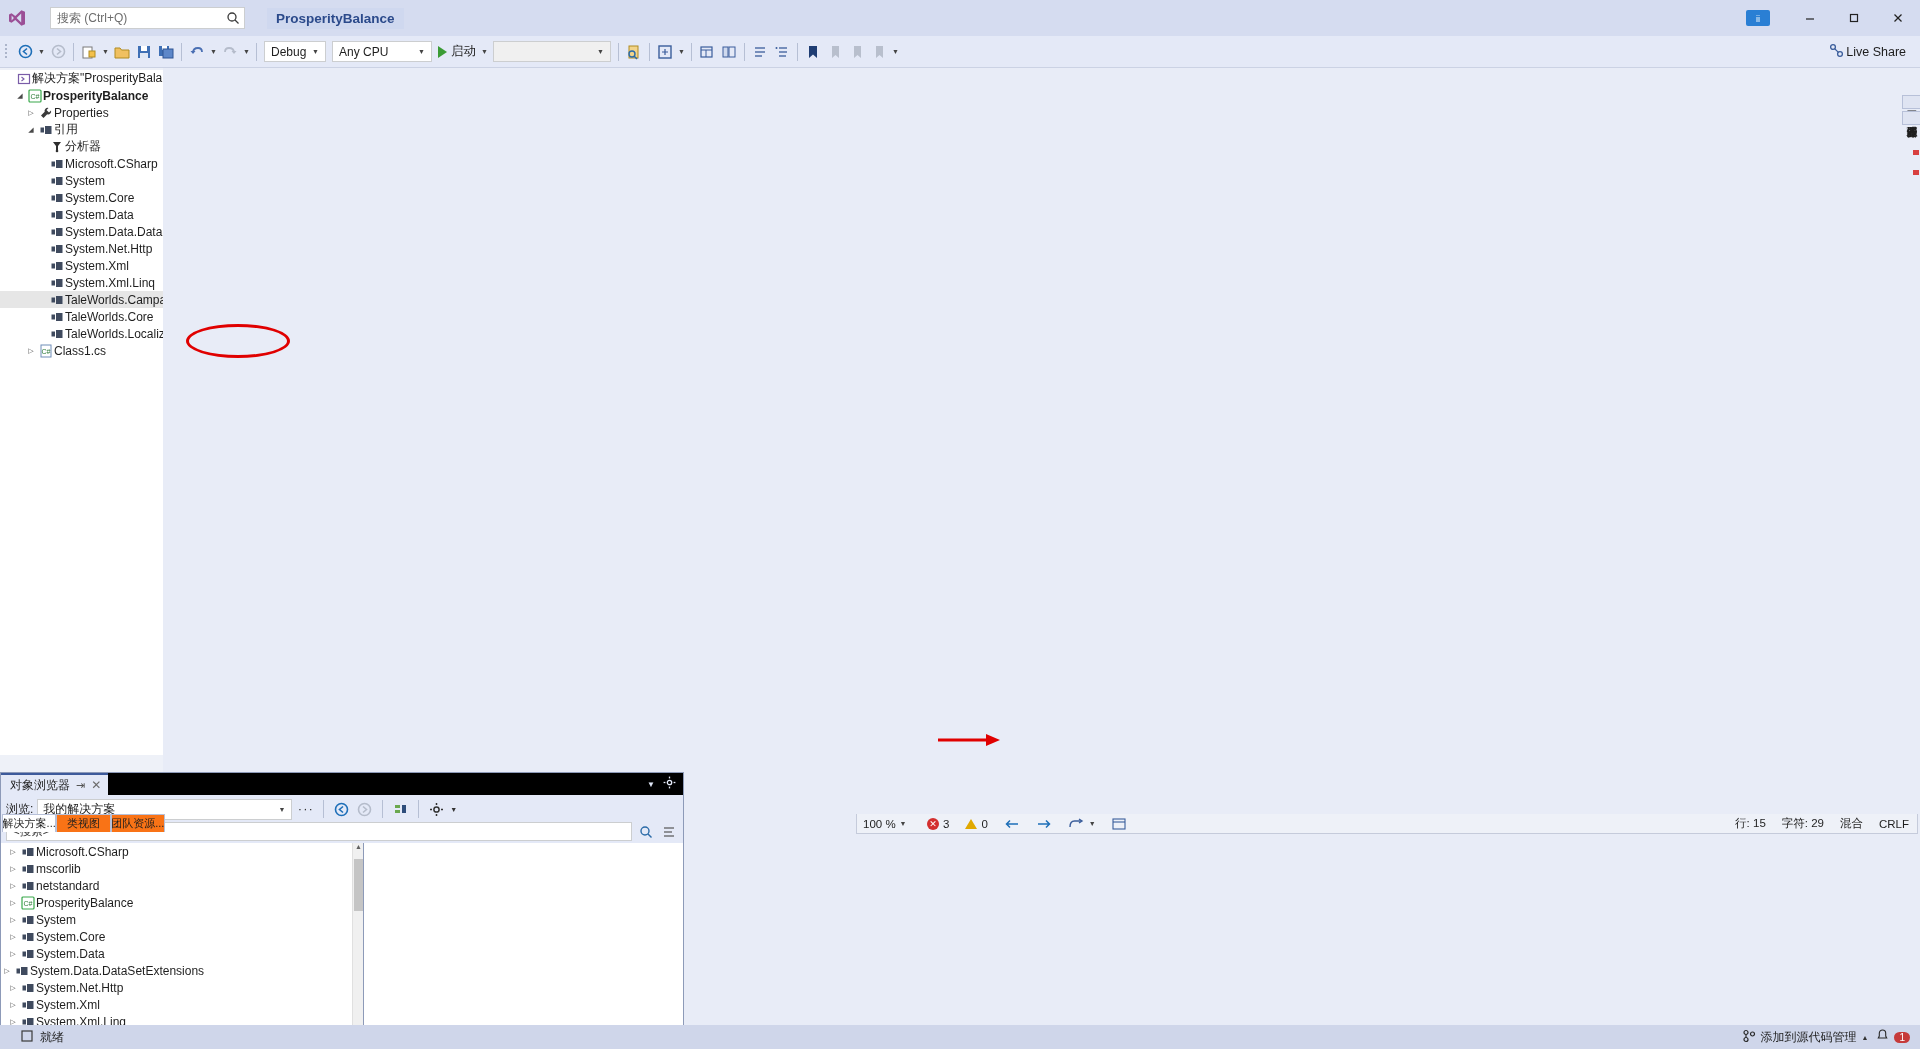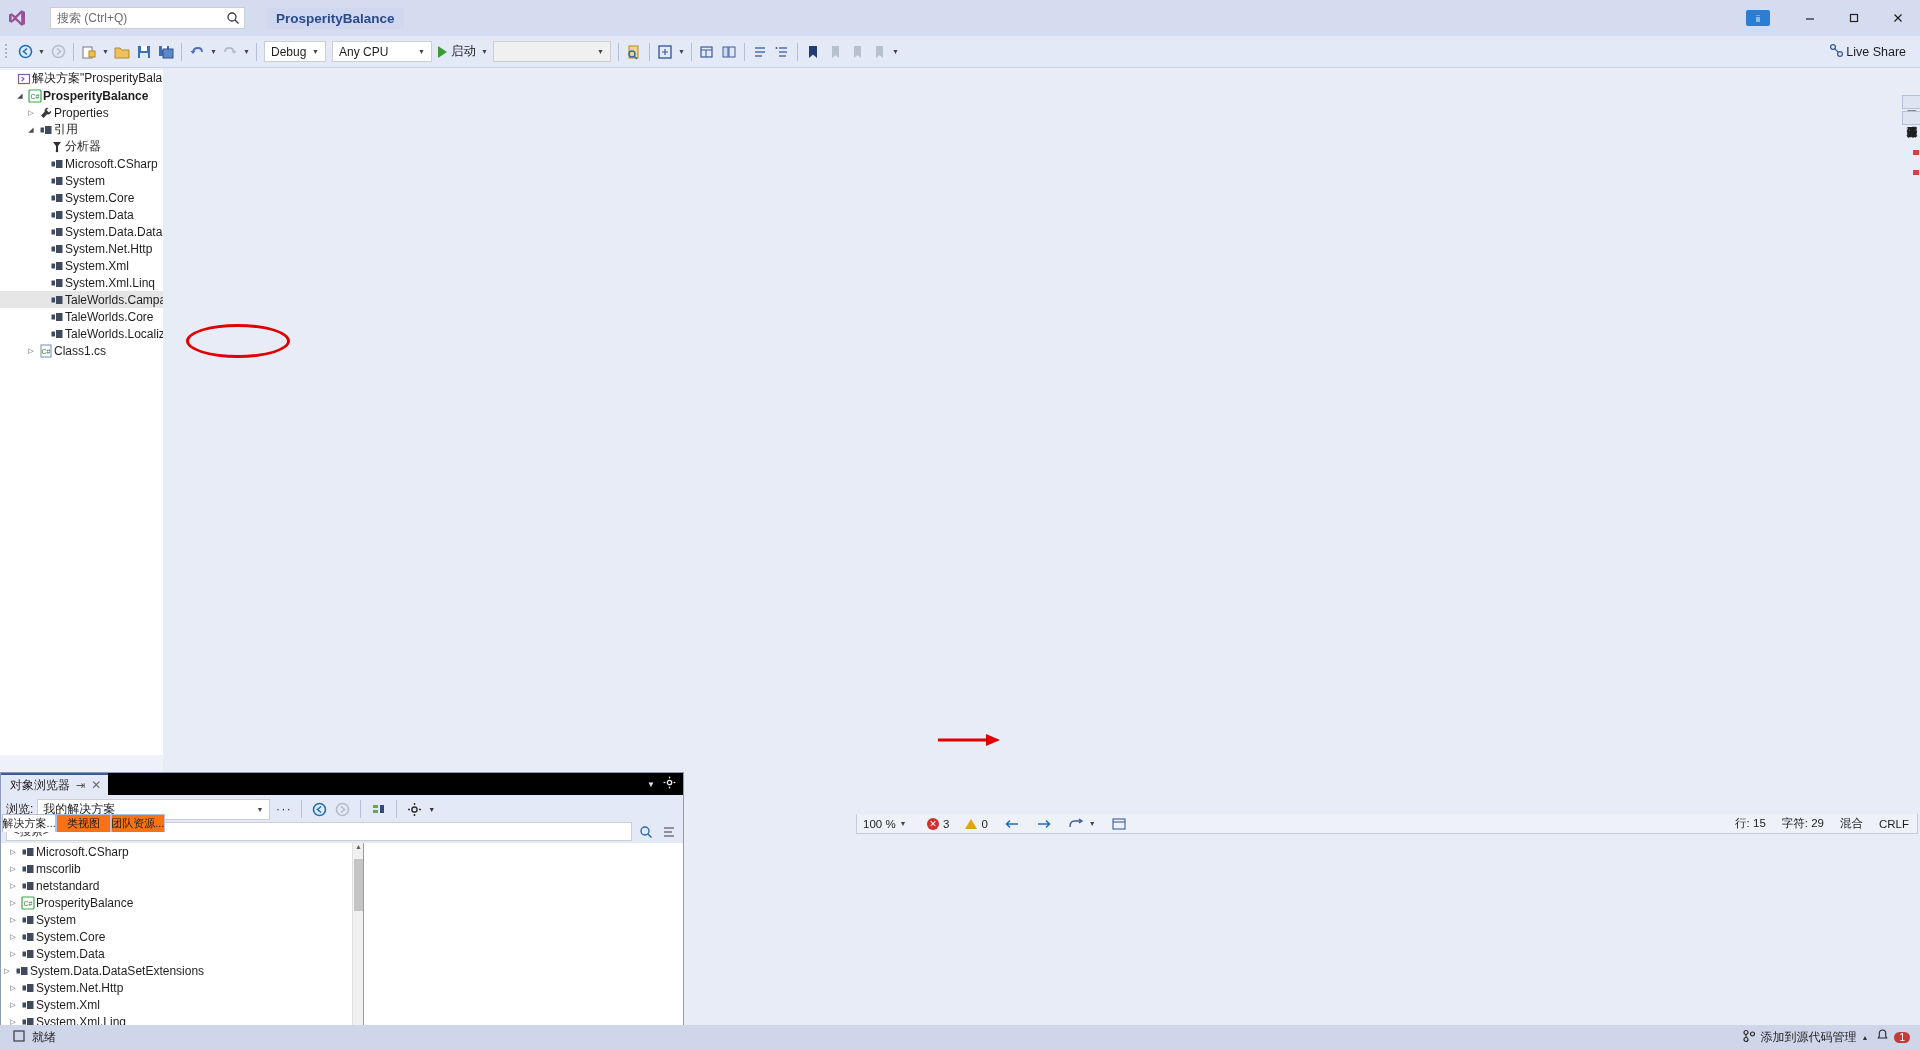--- a/index.html
+++ b/index.html
@@ -109,21 +109,21 @@
     height:22px; background:#e4e9f7; padding:0 7px 0 9px; display:flex; align-items:center;
     font-size:12px; color:#1e1e1e; gap:6px; border-top:2px solid #3d5a9b;
   }
   .ob-tab .pin{ font-size:11px; color:#555; }
   .ob-tab .x{ font-size:12px; color:#6b6b6b; }
   .ob-toolbar{
     height:28px; background:#e4e9f7; display:flex; align-items:center; padding:0 5px; gap:4px;
   }
   .ob-toolbar .lb{ font-size:12px; color:#1e1e1e; }
   .ob-combo{
-    width:233px; height:21px; background:#fff; border:1px solid #ccced0;
+    width:255px; height:21px; background:#fff; border:1px solid #ccced0;
     display:flex; align-items:center; padding:0 2px 0 5px; font-size:12px;
   }
   .ob-combo .cap{ flex:1; }
   .ob-combo .cv{ font-size:7px; color:#444; padding:0 4px; }
   .ob-searchrow{
     height:20px; background:#e4e9f7; padding:0 5px 3px 5px; display:flex; align-items:center; gap:4px;
   }
   .ob-searchbox{
     flex:1; height:19px; background:#fff; border:1px solid #ccced0; display:flex; align-items:center;
     padding-left:6px; font-size:11.5px; color:#3b3b3b;
@@ -156,21 +156,21 @@
   .dot-x{ width:12px;height:12px;border-radius:50%;background:#d32f2f;color:#fff;font-size:9px;
           display:flex;align-items:center;justify-content:center; }
   .tri-w{ width:0;height:0;border-left:6px solid transparent;border-right:6px solid transparent;
           border-bottom:10px solid #e0a800; }
 
   
   .statusbar{
     position:absolute; left:0; bottom:0; width:1920px; height:24px; background:#cfd6ea;
     display:flex; align-items:center; font-size:12px; color:#1e1e1e;
   }
-  .statusbar .ready{ padding-left:12px; display:flex; align-items:center; gap:6px; }
+  .statusbar .ready{ padding-left:20px; display:flex; align-items:center; gap:6px; }
   .statusbar .rt{ margin-left:auto; display:flex; align-items:center; gap:8px; padding-right:10px; }
   .sb-pill{ display:flex; align-items:center; gap:5px; }
   .sb-badge{ background:#c63a3a;color:#fff;border-radius:8px;padding:0 5px;font-size:10px; }
 
   
   .dock-right{
     position:absolute; right:0; top:95px; width:17px; display:flex; flex-direction:column; gap:2px; align-items:center;
   }
   .dock-tab{
     writing-mode:vertical-rl; background:#dfe4f2; border:1px solid #b7c0d8; font-size:11px;

